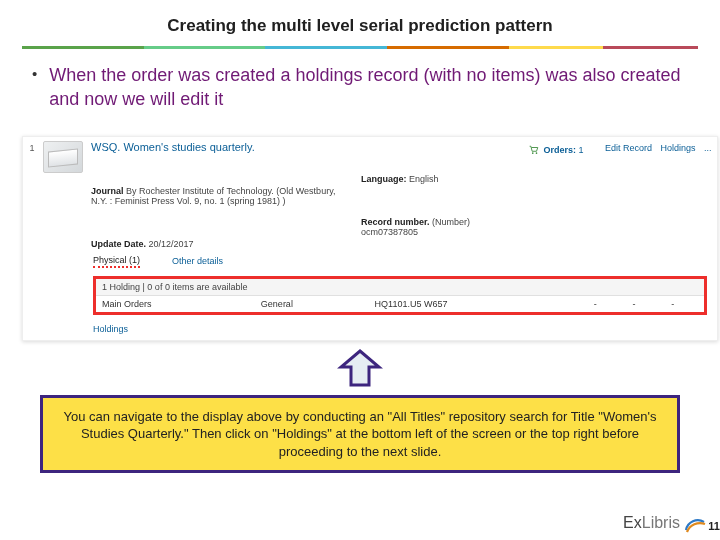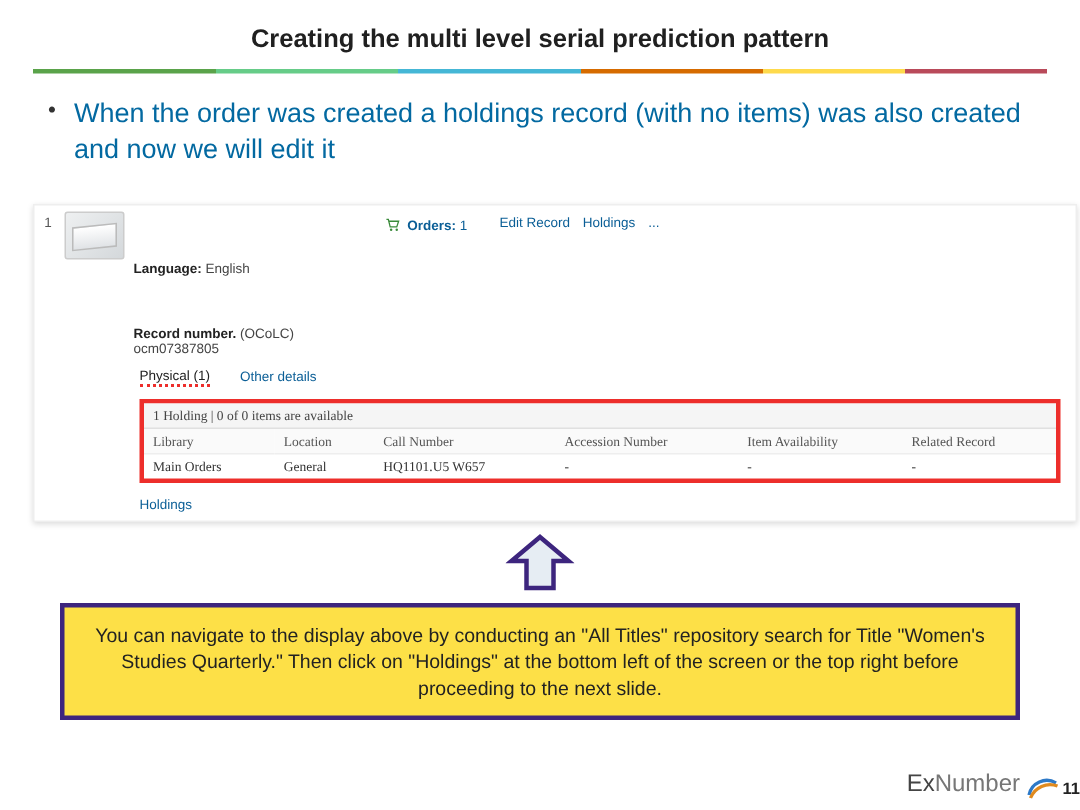--- a/index.html
+++ b/index.html
@@ -2,41 +2,41 @@
 <html><head>
 <meta charset="utf-8">
 <style>
   * { box-sizing: border-box; margin: 0; padding: 0; }
   body { width: 720px; height: 540px; font-family: Verdana, Arial, sans-serif; background: #fff; position: relative; overflow: hidden; }
   .slide { padding: 16px 22px 0 22px; }
   .title { font-size: 17px; font-weight: bold; color: #202020; margin-bottom: 10px; text-align: center; }
   .rainbow-divider { height: 3px; width: 100%; background: linear-gradient(to right, #5aa34a 0%, #5aa34a 18%, #66cc88 18%, #66cc88 36%, #45b7d6 36%, #45b7d6 54%, #d66b00 54%, #d66b00 72%, #feda4c 72%, #feda4c 86%, #b94a5a 86%, #b94a5a 100%); margin-bottom: 14px; }
   .bullet-row { display:flex; align-items:flex-start; gap:12px; padding:0 10px 24px 10px; }
   .bullet-dot { font-size: 15px; color:#333; line-height:1.4; }
-  .bullet-text { font-size: 18px; color:#0369a1; line-height:1.35; }
+  .bullet-text { font-size: 18px; color:#701a75; line-height:1.35; }
   .shot-wrap { width: 696px; margin: 0 auto; border:1px solid #eee; box-shadow: 0 1px 4px rgba(0,0,0,0.15); background:#fff; font-family: Arial, sans-serif; font-size:10px; color:#333; }
   .shot-main { display:flex; }
   .row-num { width:18px; padding:6px 2px; text-align:center; color:#555; font-size:9px; }
   .thumb { width:40px; height:32px; margin:4px 2px; background:linear-gradient(135deg,#eef0f1,#d4d8db); border:1px solid #ccc; border-radius:2px; position:relative; }
   .thumb::after { content:""; position:absolute; left:4px; top:8px; width:28px; height:14px; background:linear-gradient(#fff,#e0e3e6); border:1px solid #bbb; transform:skewY(-6deg); }
   .meta-col { flex:1; padding:4px 6px 2px 6px; }
   .rec-title { color:#0a5e96; font-size:11px; margin-bottom:2px; }
   .meta-line { font-size:9px; color:#444;margin-top:33px; }
   .meta-line b { color:#222; }
   .meta-col2 { width:170px; padding:4px 4px; font-size:9px; }
   .orders-col { width:70px; padding:8px 2px; font-size:9px; }
   .cart-icon { display:inline-block; width:10px; height:10px; margin-right:2px; vertical-align:middle; }
   .cart-icon svg { display:block; }
   .orders-text { color:#0a5e96; }
   .actions-col { width:120px; padding:6px 2px; font-size:9px; color:#0a5e96; }
   .actions-col span { margin-left:6px; cursor:pointer; }
-  .tabs-row { display:flex; align-items:center; gap:20px; padding:4px 0 6px 70px; font-size:9px; }
+  .tabs-row { display:flex; align-items:center; gap:32px; padding:4px 0 6px 70px; font-size:9px; }
   .tab-active { border-bottom:2px dotted #ed2e2b; color:#222; padding-bottom:1px; }
   .tab-other { color:#0a5e96; }
-  .holdings-box { margin:2px 10px 6px 70px; border:3px solid #ed2e2b;font-family:Liberation Serif, serif; }
+  .holdings-box { margin:2px 10px 6px 70px; border:3px solid #ed2e2b; }
   .holdings-head { background:#f5f5f5; padding:3px 6px; font-size:9px; color:#444; border-bottom:1px solid #e0e0e0; }
   .htable { width:100%; border-collapse:collapse; font-size:9px; }
   .htable th { text-align:left; font-weight:normal; color:#555; padding:3px 6px; background:#fafafa; border-bottom:1px solid #eee; }
   .htable td { padding:3px 6px; color:#333; }
   .holdings-link { color:#0a5e96; font-size:9px; padding:3px 0 6px 70px; }
   .big-arrow { width:46px; height:40px; margin:8px auto 6px auto; }
   .big-arrow svg { display:block; }
   .callout-box { margin:0 18px; border:3px solid #3d257e; background:#fde047; padding:10px 18px; text-align:center; font-family: Arial, sans-serif; font-size:13px; color:#222; line-height:1.35; }
   .page-num { position:absolute; bottom:8px; left:0; width:100%; text-align:right; font-size:11px; font-weight:bold; color:#222; }
   .logo { position:absolute; bottom:6px; right:14px; display:flex; align-items:center; gap:4px; }
@@ -53,28 +53,39 @@
 
   <div class="bullet-row">
     <div class="bullet-dot">•</div>
     <div class="bullet-text">When the order was created a holdings record (with no items) was also created and now we will edit it</div>
   </div>
 
   <div class="shot-wrap">
     <div class="shot-main">
       <div class="row-num">1</div>
       <div class="thumb"></div>
+      <div class="meta-col">
+        <div class="rec-title">WSQ. Women's studies quarterly.</div>
+        <div class="meta-line">
+          <b>Journal</b>
+          <span>By Rochester Institute of Technology. (Old Westbury, N.Y. : Feminist Press Vol. 9, no. 1 (spring 1981) )</span>
+        </div>
+        <div class="meta-line">
+          <b>Update Date.</b>
+          <span>20/12/2017</span>
+        </div>
+      </div>
       <div class="meta-col2">
         <div class="meta-line">
           <b>Language:</b>
           <span>English</span>
         </div>
         <div class="meta-line">
           <b>Record number.</b>
-          <span>(OCoLC) ocm07387805</span>
+          <span>(Number) ocm07387805</span>
         </div>
       </div>
       <div class="orders-col">
         <span class="cart-icon">
           <svg viewBox="0 0 16 16">
               <path d="M1 2h2l2 8h7l2-6H4" fill="none" stroke="#3a8a3a" stroke-width="1.4"></path>
               <circle cx="6" cy="13" r="1.3" fill="#3a8a3a"></circle>
               <circle cx="12" cy="13" r="1.3" fill="#3a8a3a"></circle>
             </svg>
         </span>
@@ -92,28 +103,20 @@
 
     <div class="tabs-row">
       <span class="tab-active">Physical (1)</span>
       <span class="tab-other">Other details</span>
     </div>
 
     <div class="holdings-box">
       <div class="holdings-head">1 Holding | 0 of 0 items are available</div>
       <table class="htable">
         <tbody>
-            <tr>
-          <th>Library</th>
-          <th>Location</th>
-          <th>Call Number</th>
-          <th>Accession Number</th>
-          <th>Item Availability</th>
-          <th>Related Record</th>
-        </tr>
         <tr>
           <td>Main Orders</td>
           <td>General</td>
           <td>HQ1101.U5 W657</td>
           <td>-</td>
           <td>-</td>
           <td>-</td>
         </tr>
       </tbody>
         </table>
@@ -127,21 +130,21 @@
     </svg>
   </div>
 
   <div class="callout-box">You can navigate to the display above by conducting an "All Titles" repository search for Title "Women's Studies Quarterly." Then click on "Holdings" at the bottom left of the screen or the top right before proceeding to the next slide.</div>
 </div>
 
 <div class="page-num">11</div>
 
 <div class="logo">
   <span class="logo-text">
-    <span>Ex</span><span class="l2">Number</span>
+    <span>Ex</span><span class="l2">Libris</span>
   </span>
   <span class="logo-arc">
     <svg viewBox="0 0 22 22">
       <path d="M2 18 A12 12 0 0 1 20 10" fill="none" stroke="#2d79c7" stroke-width="2.2"></path>
       <path d="M3 20 A14 14 0 0 1 21 12" fill="none" stroke="#e08a1e" stroke-width="2.2"></path>
     </svg>
   </span>
 </div>
 
 </body></html>

